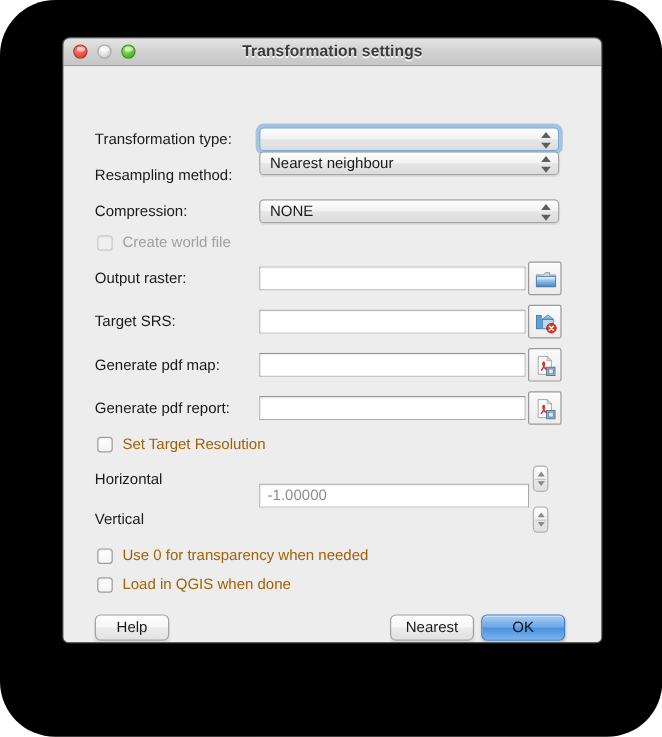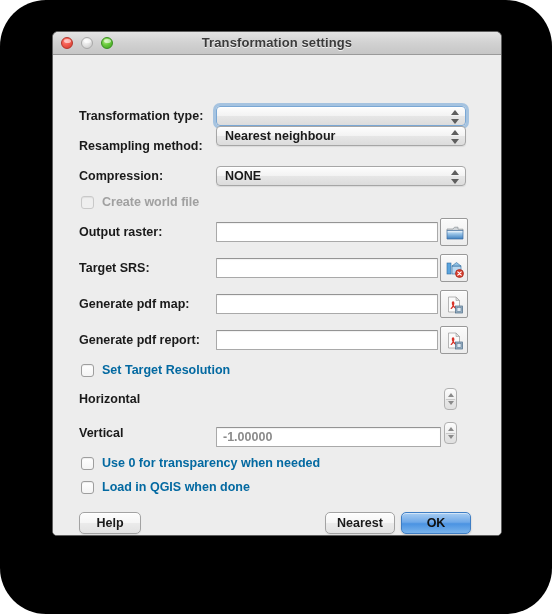--- a/index.html
+++ b/index.html
@@ -87,21 +87,20 @@
     text-shadow: 0 1px 0 rgba(255,255,255,0.75);
     letter-spacing: 0.1px;
   }
 
   
   #content {
     position: relative;
     width: 448px;
     height: 528px;
     background: #ededed;
-    font-weight: bold;
   }
 
   .row-label {
     position: absolute;
     font-size: 12.5px;
     color: #1a1a1a;
     white-space: nowrap;
   }
 
   
@@ -199,21 +198,21 @@
     border-radius: 3px;
     box-shadow: 0 1px 1px rgba(0,0,0,0.07) inset;
     flex: none;
   }
   .checkbox.disabled {
     background: #efefef;
     border-color: #c9c9c9;
   }
   .check-label {
     font-size: 12.5px;
-    color: #0369a1;
+    color: #a16207;
     white-space: nowrap;
   }
   .check-label.disabled { color: #a0a0a0; }
 
   
   .stepper {
     position: absolute;
     width: 13px;
     height: 22px;
     box-sizing: border-box;
@@ -378,21 +377,21 @@
     </div>
 
     <div class="row-label" style="left:26px; top:337px;">Horizontal</div>
     <div class="stepper" style="left:391px; top:333px;">
       <span class="sp-up"></span>
         <span class="divider"></span>
         <span class="sp-down"></span>
     </div>
 
     <div class="row-label" style="left:26px; top:371px;">Vertical</div>
-    <div class="textfield" style="left:163px; top:372px; width:225px;text-align:center;">
+    <div class="textfield" style="left:163px; top:348px; width:225px;text-align:center;">
       <span class="tf-text muted">-1.00000</span>
     </div>
     <div class="stepper" style="left:391px; top:367px;">
       <span class="sp-up"></span>
         <span class="divider"></span>
         <span class="sp-down"></span>
     </div>
 
     <div class="checkrow" style="left:28px; top:401px;">
       <span class="checkbox"></span>

